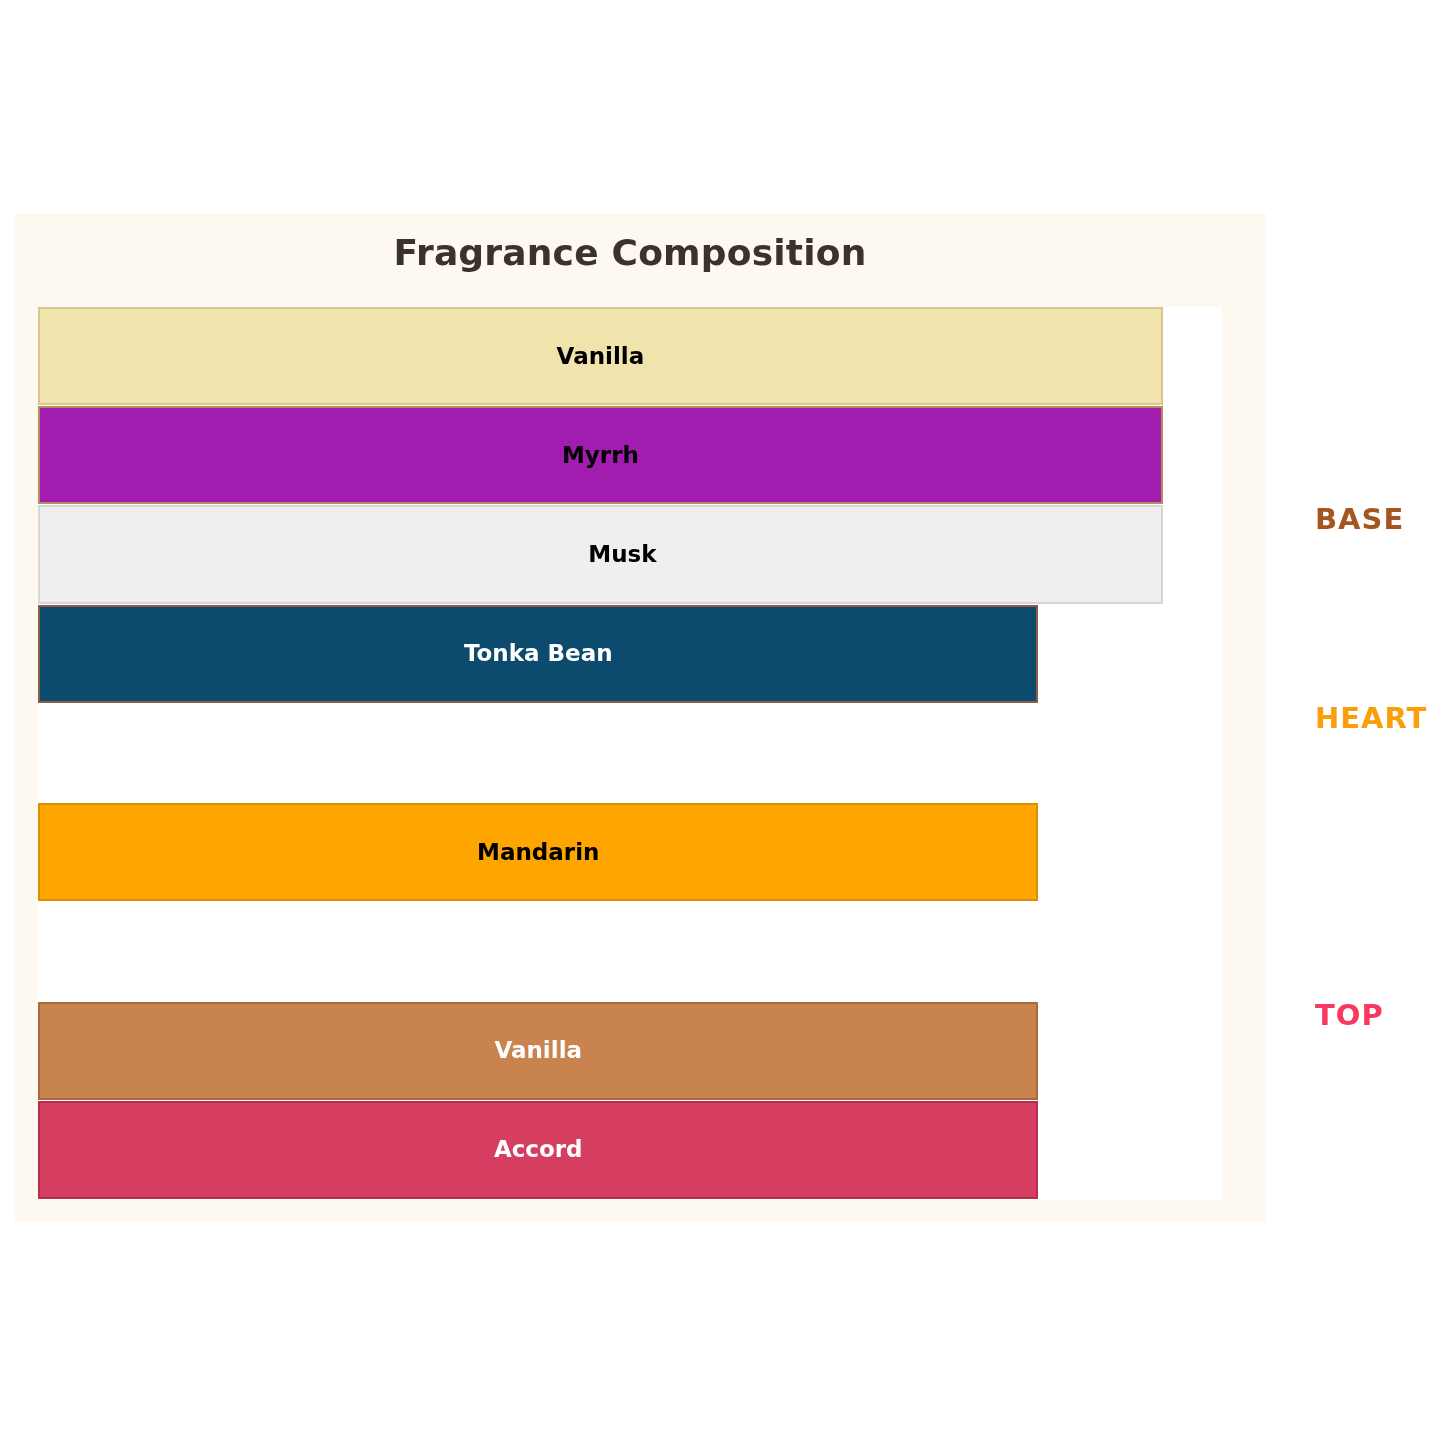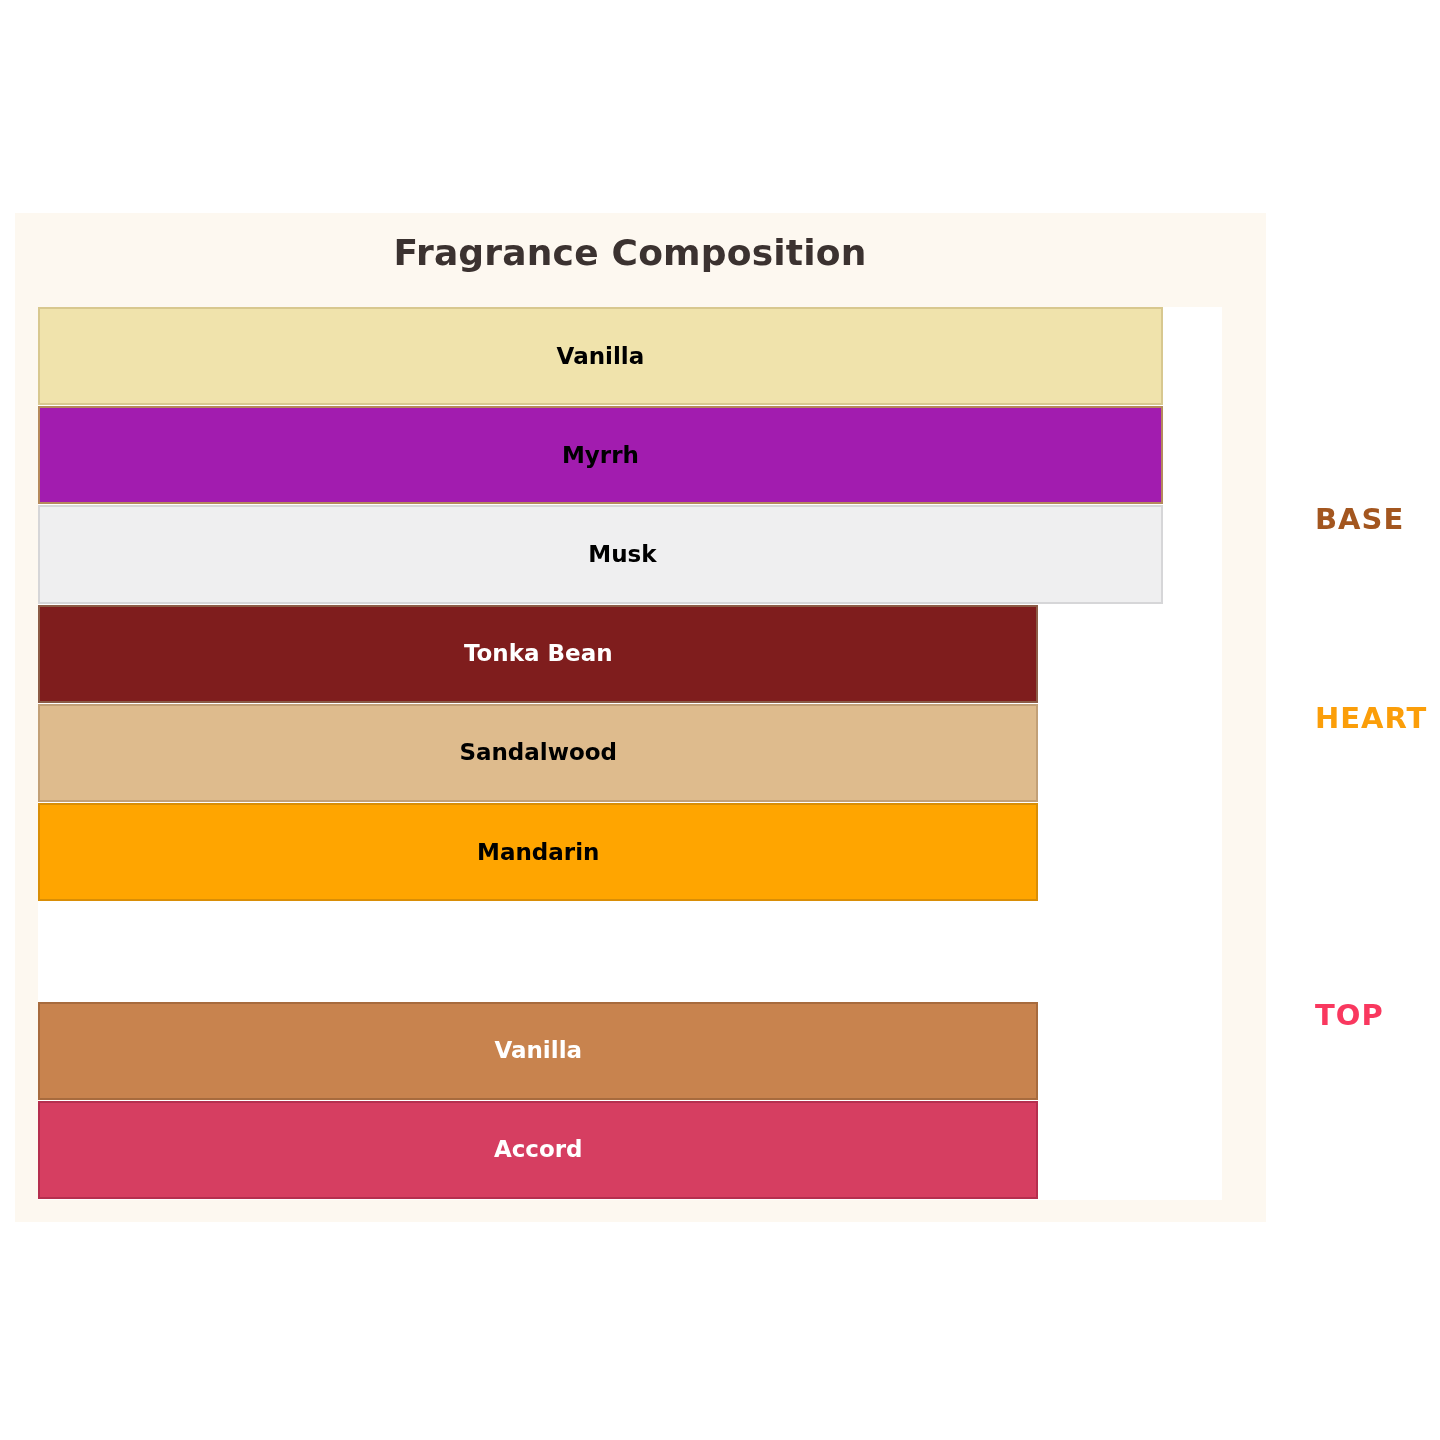--- a/index.html
+++ b/index.html
@@ -96,25 +96,22 @@
 
     <div class="bar" style="top: 0px; height: 98.23px; width: 1124.8px; background: rgb(240, 227, 172); border: 2px solid rgb(216, 200, 143);">
           <span class="bar-label" style="color: rgb(0, 0, 0);">Vanilla</span>
         </div>
         <div class="bar" style="top: 99.2222px; height: 98.23px; width: 1124.8px; background: #a21caf; border: 2px solid rgb(181, 138, 92);">
           <span class="bar-label" style="color: rgb(0, 0, 0);">Myrrh</span>
         </div>
         <div class="bar" style="top: 198.444px; height: 98.23px; width: 1124.8px; background: rgb(239, 239, 240); border: 2px solid rgb(214, 214, 216); padding-left: 44px;">
           <span class="bar-label" style="color: rgb(0, 0, 0);">Musk</span>
         </div>
-        <div class="bar" style="top: 297.667px; height: 98.23px; width: 1000.48px; background: #7f1d1d; border: 2px solid rgb(140, 92, 70); text-align: center;">
+        <div class="bar" style="top: 297.667px; height: 98.23px; width: 1000.48px; background: #0c4a6e; border: 2px solid rgb(140, 92, 70); text-align: center;">
           <span class="bar-label" style="color: rgb(255, 255, 255);">Tonka Bean</span>
-        </div>
-        <div class="bar" style="top: 396.889px; height: 98.23px; width: 1000.48px; background: rgb(222, 187, 141); border: 2px solid rgb(194, 160, 119);">
-          <span class="bar-label" style="color: rgb(0, 0, 0);">Sandalwood</span>
         </div>
         <div class="bar" style="top: 496.111px; height: 98.23px; width: 1000.48px; background: rgb(255, 165, 0); border: 2px solid rgb(217, 142, 6);">
           <span class="bar-label" style="color: rgb(0, 0, 0);">Mandarin</span>
         </div>
         <div class="bar" style="top: 694.556px; height: 98.23px; width: 1000.48px; background: rgb(200, 131, 78); border: 2px solid rgb(167, 107, 62);">
           <span class="bar-label" style="color: rgb(255, 255, 255);">Vanilla</span>
         </div>
         <div class="bar" style="top: 793.778px; height: 98.23px; width: 1000.48px; background: rgb(214, 62, 97); border: 2px solid rgb(181, 47, 79);">
           <span class="bar-label" style="color: rgb(255, 255, 255);">Accord</span>
         </div>

